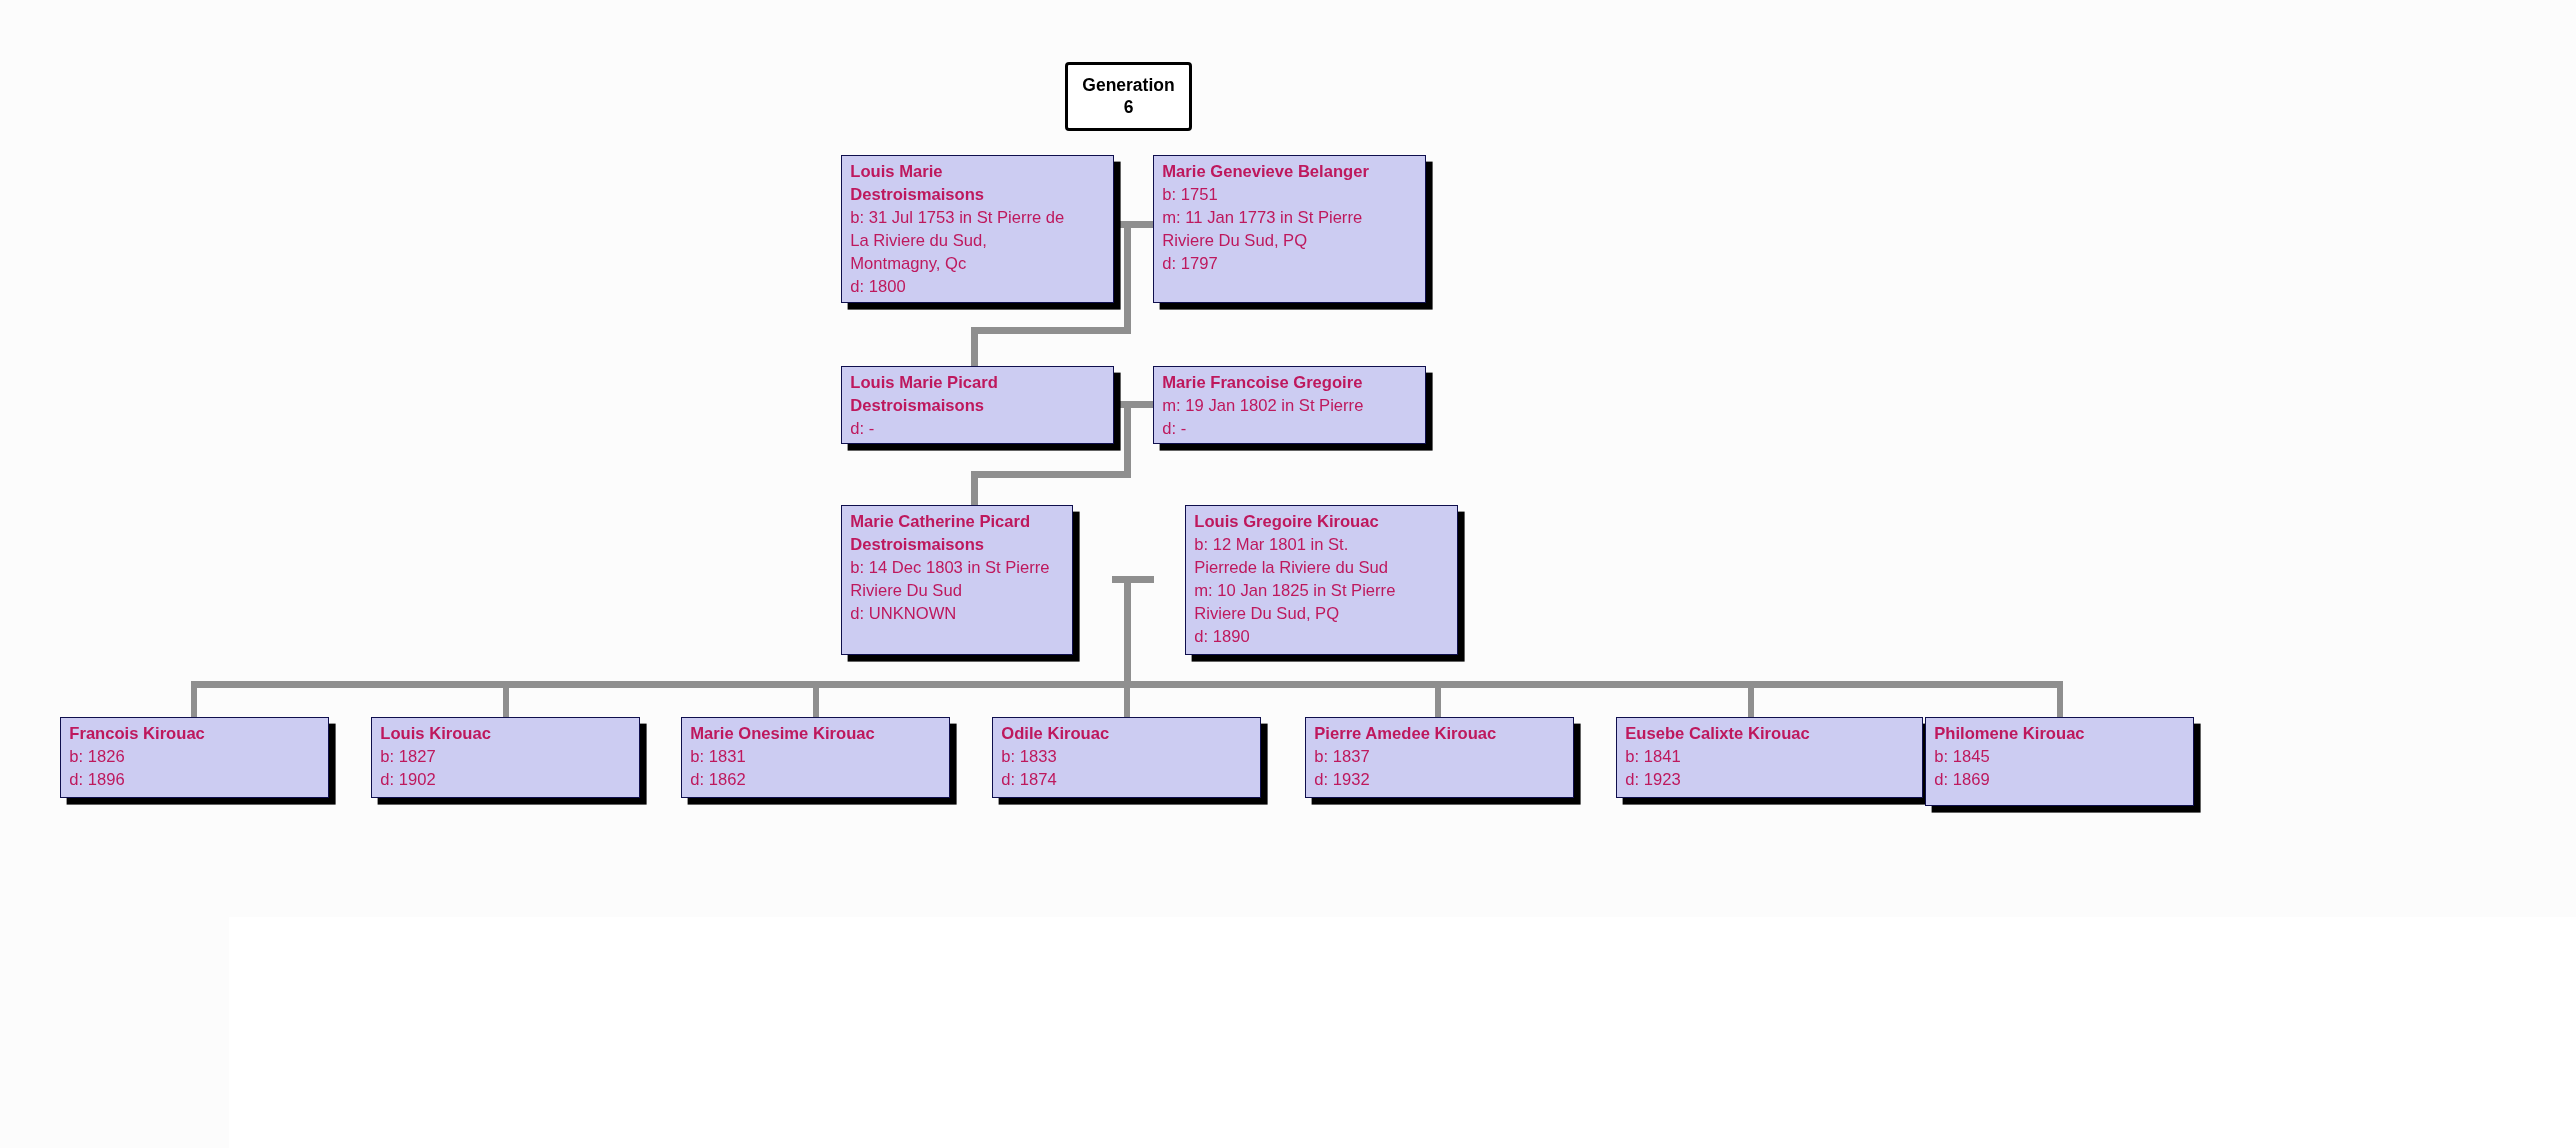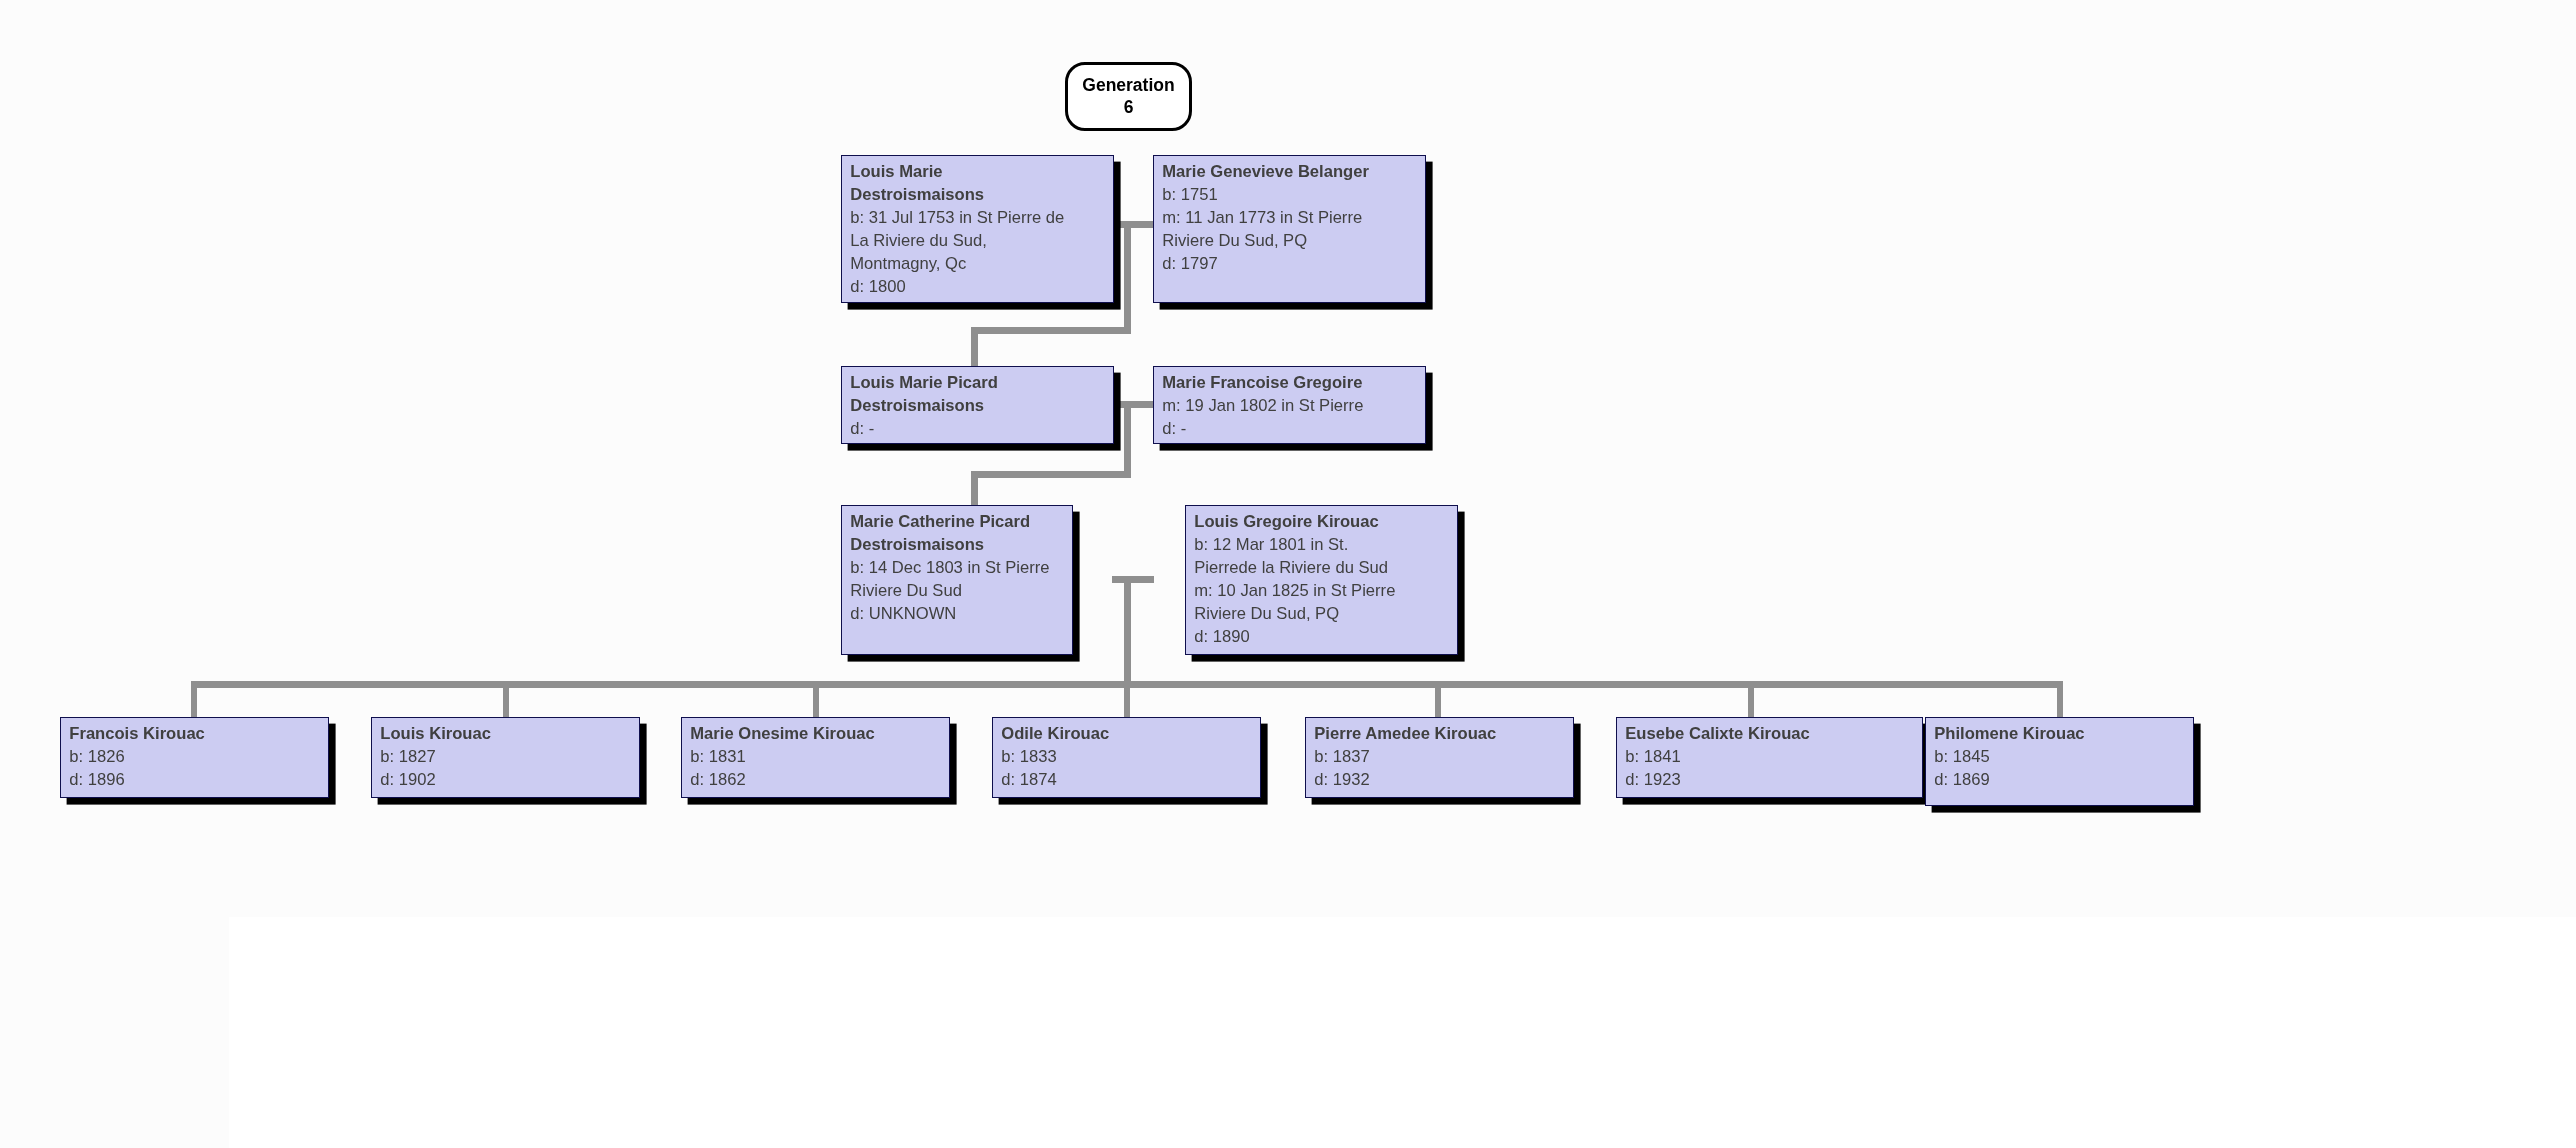--- a/index.html
+++ b/index.html
@@ -10,33 +10,33 @@
     position: relative;
     overflow: hidden;
   }
   #canvas { position: absolute; left: 0; top: 0; width: 2576px; height: 1148px; }
   .paper-white {
     position: absolute; left: 229px; top: 917px; width: 2347px; height: 232px;
     background: #ffffff;
   }
   .genbox {
     position: absolute; left: 1065px; top: 62px; width: 127px; height: 69px;
-    background: #ffffff; border: 3.3px solid #000000; border-radius: 20px;
+    background: #ffffff; border: 3.3px solid #000000; border-radius: 4px;
     box-sizing: border-box;
     font-size: 17.5px; line-height: 21.6px; font-weight: bold; color: #000000;
     text-align: center; padding-top: 10px;
   }
   .pbox {
     position: absolute;
     background: #ccccf2;
     border: 1.7px solid #0f0f4d;
     box-shadow: 6.6px 6.6px 0 #000000;
     box-sizing: border-box;
     padding: 4.2px 8.3px;
-    font-size: 16.6px; line-height: 23px; color: #404040;
+    font-size: 16.6px; line-height: 23px; color: #be185d;
     overflow: hidden;
   }
   .pname { font-weight: bold; white-space: nowrap; }
   .pdetails { white-space: nowrap; }
   .line { position: absolute; background: #8f8f8f; }
 </style>
 </head>
 <body>
 
 <div id="canvas">

